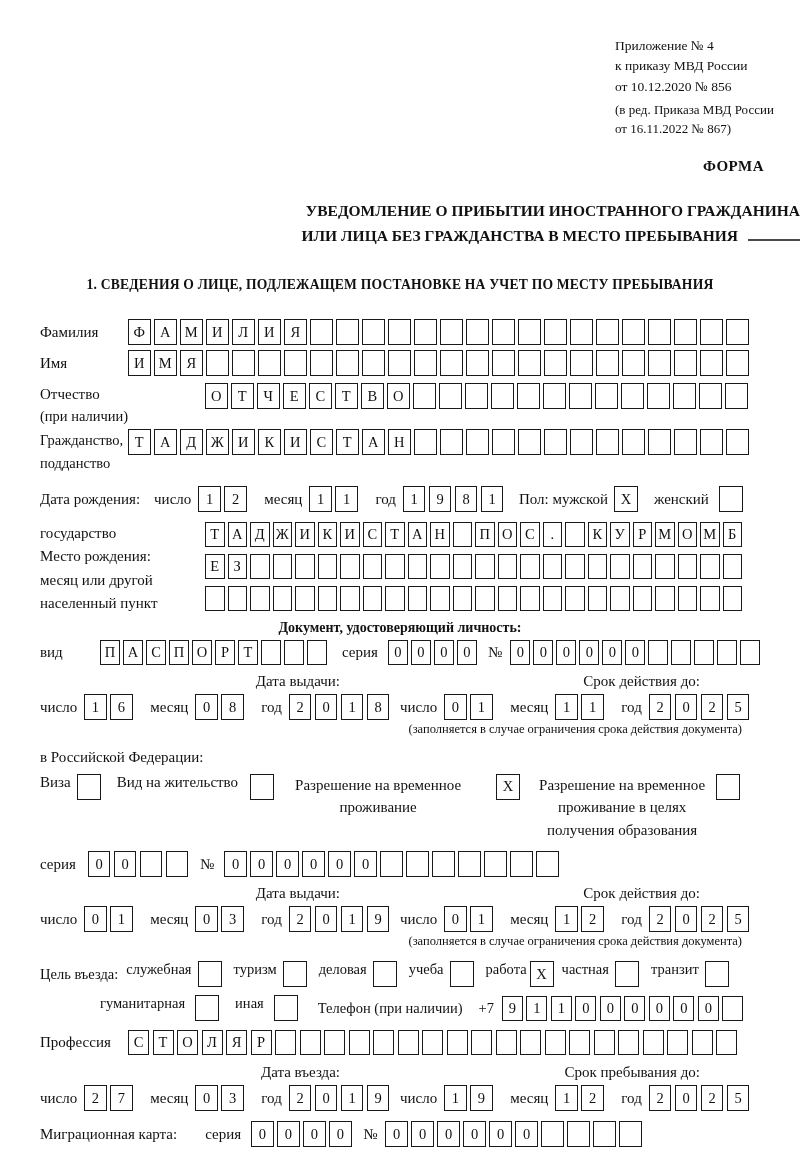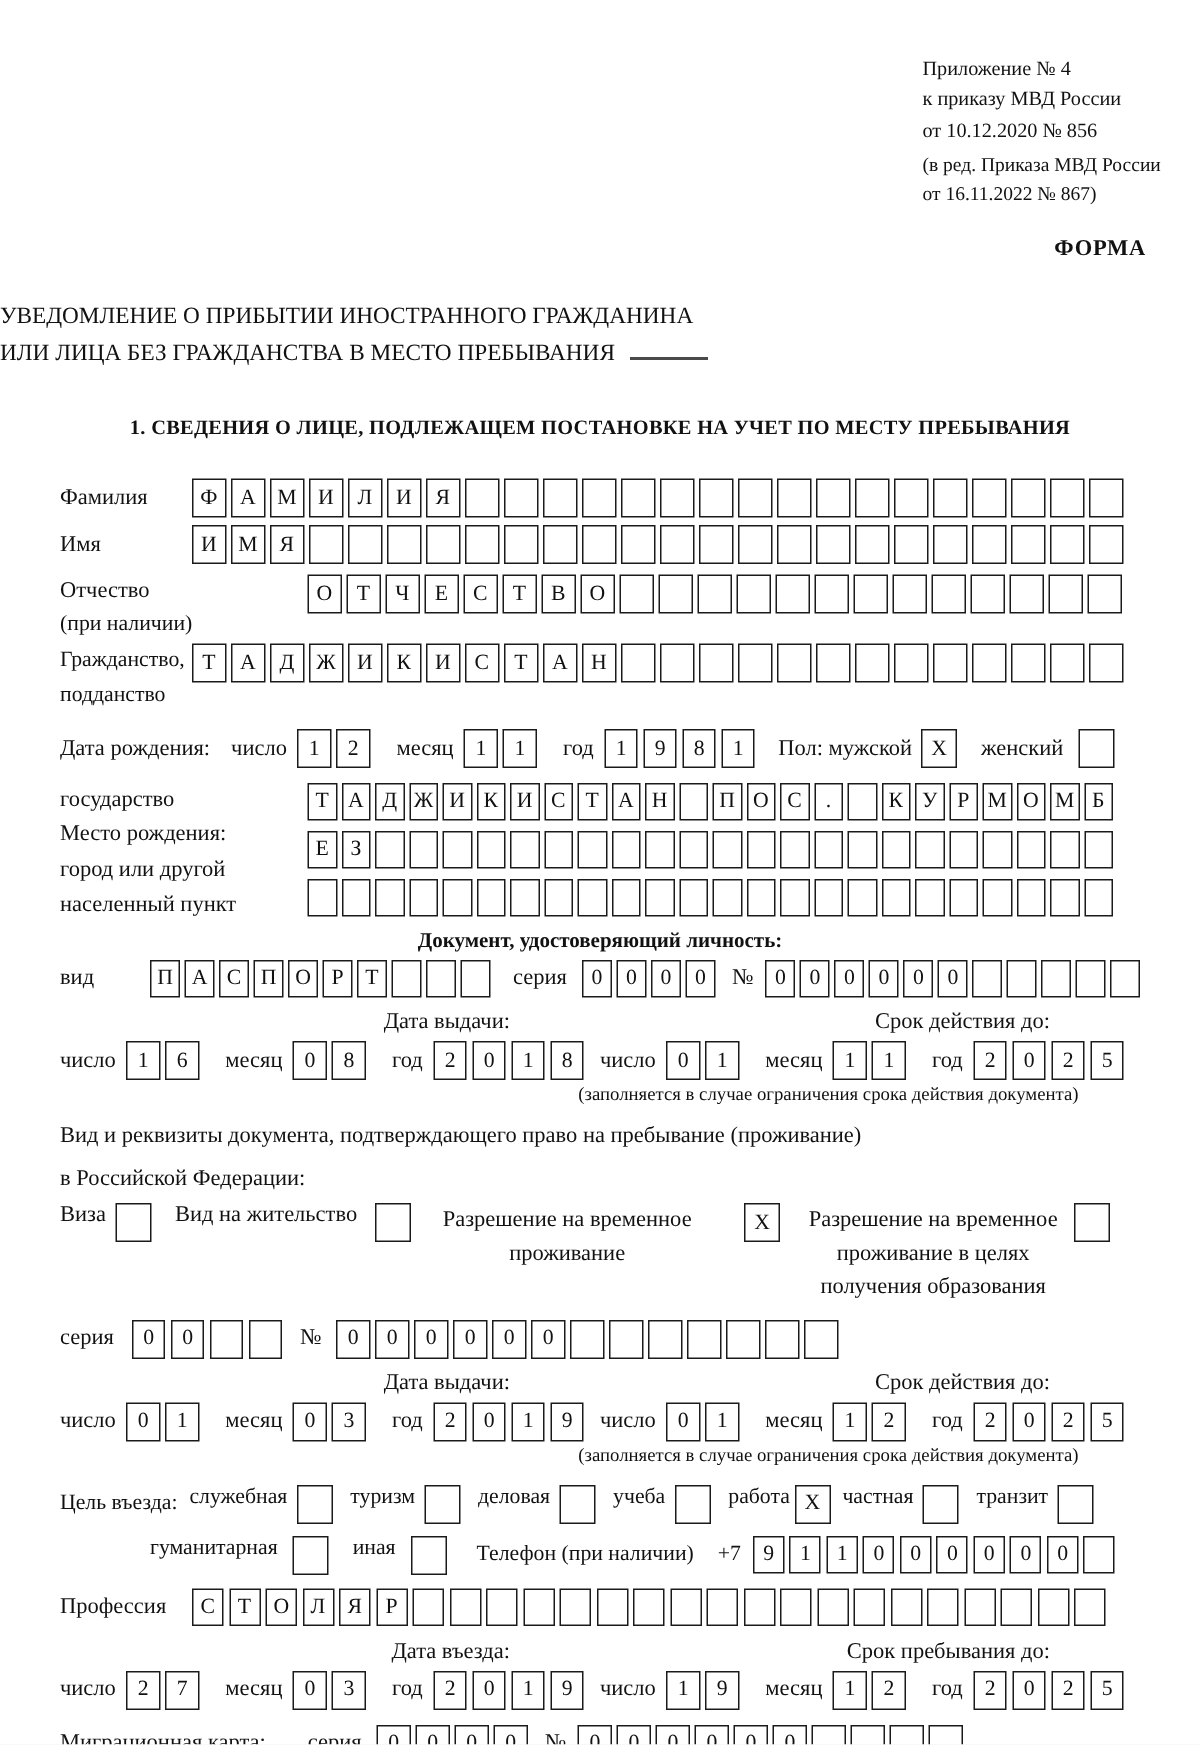--- a/index.html
+++ b/index.html
@@ -2,21 +2,21 @@
 <html><head>
 <meta charset="utf-8">
 <style>
   html,body{margin:0;padding:0;background:#f3f3f3;}
   .page{width:800px;height:1163px;margin:0 auto;background:#fff;color:#111;
         font-family:"Liberation Serif","DejaVu Serif",serif;
         box-sizing:border-box;padding-top:36px;overflow:hidden;position:relative;}
   .appendix{margin-left:615px;font-size:13.5px;line-height:1.5;}
   .appendix .rev{margin-top:4px;font-size:13px;line-height:1.45;}
   .forma{text-align:right;padding-right:36px;font-weight:bold;font-size:15px;margin-top:20px;letter-spacing:.5px;}
-  .title{text-align:left;font-weight:normal;font-size:15.5px;margin-top:24px;line-height:1.6;}
+  .title{text-align:right;font-weight:bold;font-size:15.5px;margin-top:24px;line-height:1.6;}
   .blank-underline{display:inline-block;width:52px;border-bottom:2.5px solid #4a4a4a;margin-left:10px;}
   .sec-heading{text-align:center;font-weight:bold;font-size:13.6px;margin-top:28px;letter-spacing:.2px;}
 
   .row{display:flex;align-items:center;padding-left:40px;font-size:15px;}
   .row.start{align-items:flex-start;}
   .flabel{flex:0 0 auto;white-space:nowrap;}
   .lbl-w88{flex:0 0 88px;}
   .lbl-w165{flex:0 0 165px;}
   .lbl2{line-height:1.45;font-size:14.5px;}
   .cells{display:flex;flex-wrap:nowrap;}
@@ -27,21 +27,21 @@
   .cells-p .cell{width:19px;height:23px;margin-right:3.5px;}
   .cbx{width:22px;height:24px;border:1.5px solid #1a1a1a;display:inline-flex;align-items:center;
        justify-content:center;font-size:14.5px;flex:0 0 auto;}
   .dlbl{margin-right:7px;white-space:nowrap;}
   .ml{margin-left:14px;}
   .dgroup{display:flex;align-items:center;}
   .dates-row{display:flex;padding-left:40px;font-size:15px;}
   .dcol1{flex:0 0 360px;}
   .dcol2{flex:1;}
   .dtitle{width:300px;text-align:right;margin-bottom:4px;}
-  .note-right{text-align:right;padding-right:81px;font-size:12.5px;margin-top:2px;}
+  .note-right{text-align:right;padding-right:58px;font-size:12.5px;margin-top:2px;}
   .para{padding-left:40px;font-size:15px;line-height:1.9;}
   .doc-heading{text-align:center;font-weight:bold;font-size:14px;}
   .opt{display:flex;align-items:flex-start;}
   .optlbl-c{text-align:center;line-height:1.5;}
   .mlab{margin-right:6px;white-space:nowrap;}
   .gap8{margin-left:8px;} .gap12{margin-left:12px;} .gap16{margin-left:16px;} .gap20{margin-left:20px;gap:26px;}
   .vlines{line-height:1.55;}
   .cellrows>.cells{margin-bottom:7px;}
 </style>
 </head>
@@ -211,21 +211,21 @@
     <span class="flabel gap12" style="margin-right:6px;">Пол: мужской</span>
     <span class="cbx">X</span>
     <span class="flabel gap16" style="margin-right:10px;">женский</span>
     <span class="cbx"></span>
   </div>
 
   <div class="row start" style="margin-top:10px;">
     <span class="flabel lbl-w165 vlines">
       <div>государство</div>
       <div>Место рождения:</div>
-      <div>город или другой</div>
+      <div>месяц или другой</div>
       <div>населенный пункт</div>
     </span>
     <span class="cellrows">
       <span class="cells cells-xs">
           <span class="cell">Т</span>
           <span class="cell">А</span>
           <span class="cell">Д</span>
           <span class="cell">Ж</span>
           <span class="cell">И</span>
           <span class="cell">К</span>
@@ -372,21 +372,20 @@
           <span class="cell">2</span>
           <span class="cell">0</span>
           <span class="cell">2</span>
           <span class="cell">5</span>
         </div>
     </div>
   </div>
   <div class="note-right">(заполняется в случае ограничения срока действия документа)</div>
 
   <div class="para" style="margin-top:6px;">
-    <div>Вид и реквизиты документа, подтверждающего право на пребывание (проживание)</div>
     <div>в Российской Федерации:</div>
   </div>
 
   <div class="row start" style="margin-top:2px;">
     <span class="opt">
       <span class="mlab">Виза</span>
       <span class="cbx"></span>
     </span>
     <span class="opt gap16">
       <span class="mlab" style="margin-right:12px;">Вид на жительство</span>

